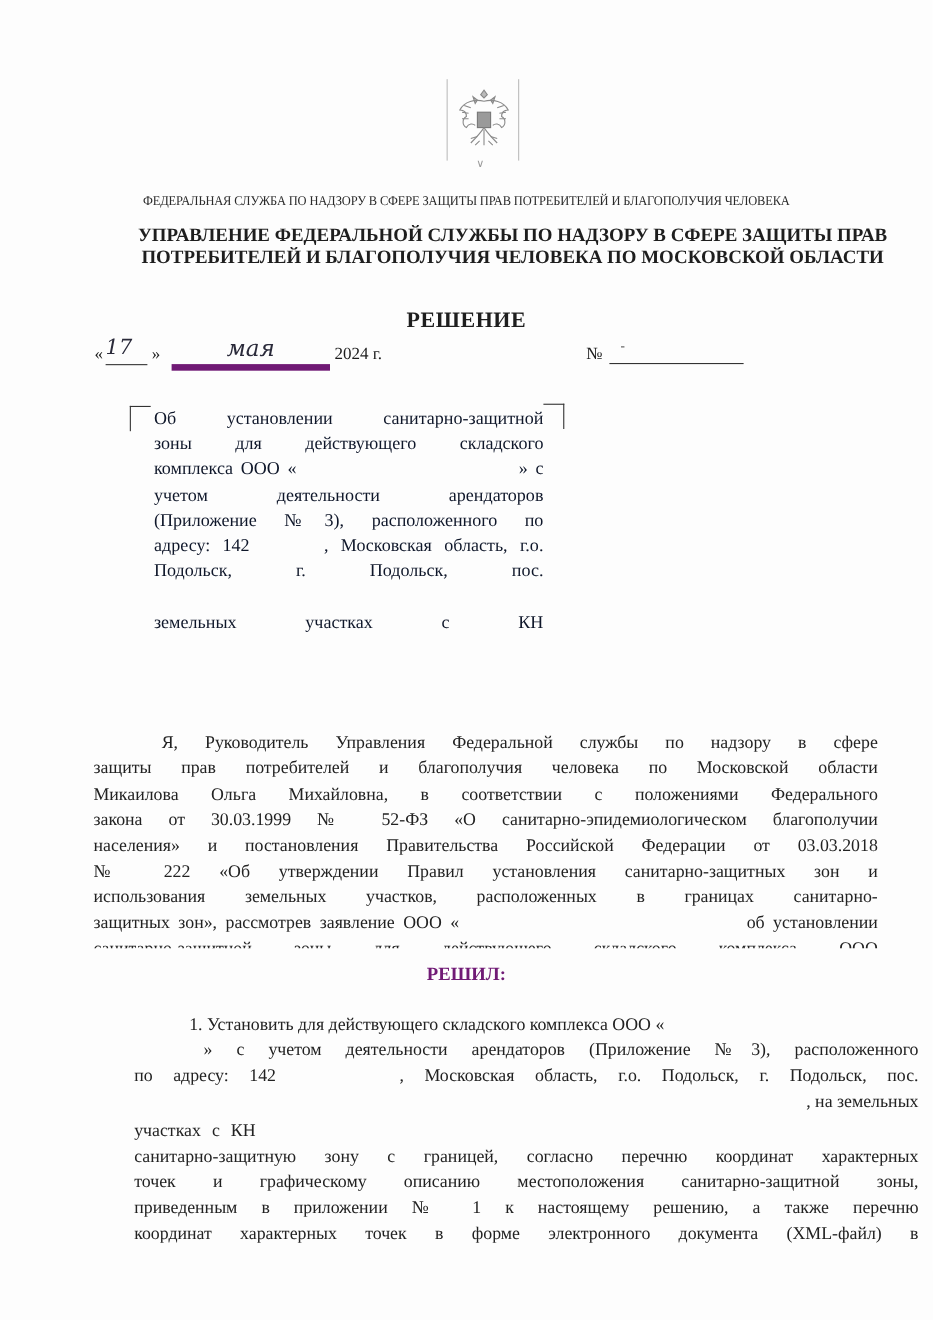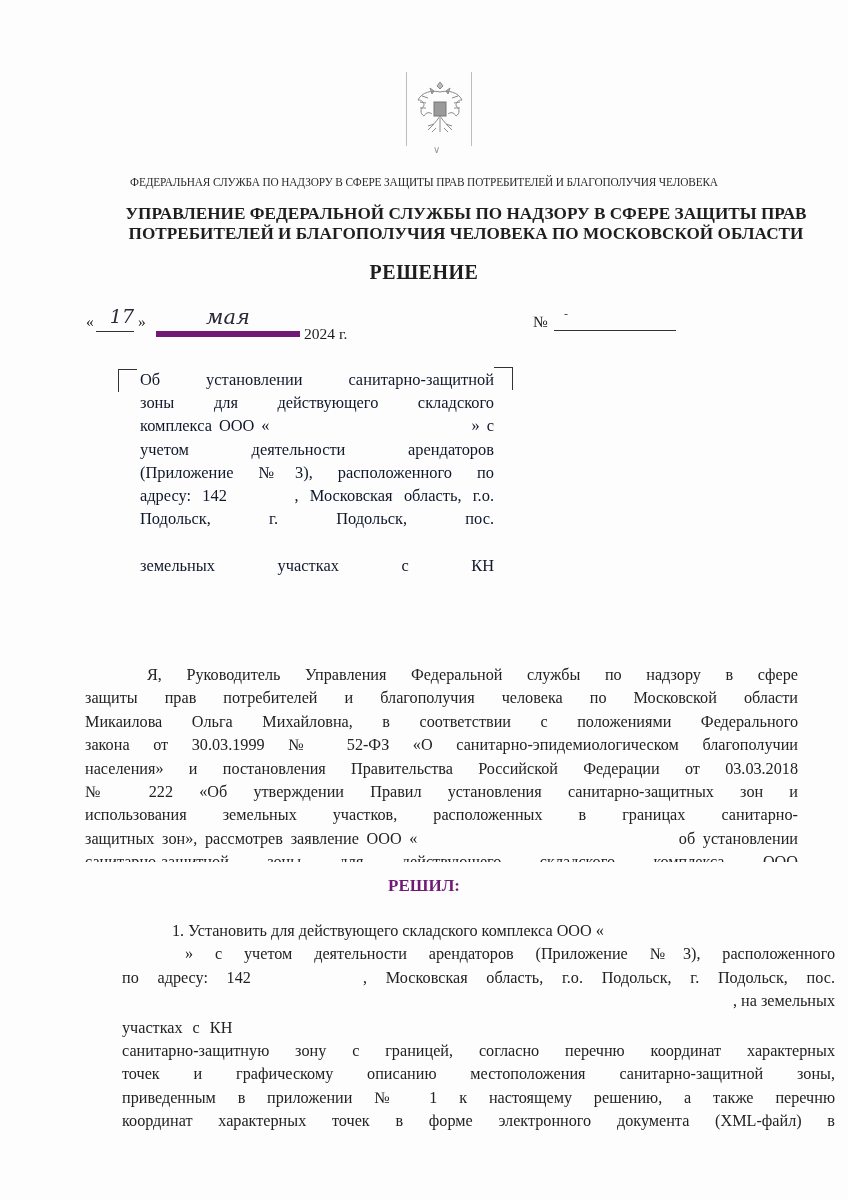--- a/index.html
+++ b/index.html
@@ -18,33 +18,33 @@
 
   .agency-small {
     position: absolute; left: 0; width: 848px; top: 175px; text-align: center;
     font-size: 12.2px; letter-spacing: -0.15px; color: #2a2a2a; transform: scaleX(0.93);
   }
   .agency-big {
     position: absolute; left: 0; width: 848px; top: 204px; text-align: center;
     font-weight: bold; font-size: 17.2px; line-height: 20px; color: #1e1e1e; margin-left: 42px;
   }
   .doc-title {
-    position: absolute; left: 0; width: 848px; top: 261px; text-align: center;
+    position: absolute; left: 0; width: 848px; top: 280px; text-align: center;
     font-weight: bold; font-size: 20px; letter-spacing: 0.5px; color: #1e1e1e;
   }
 
   
   .date-row { position: absolute; top: 309px; left: 86px; font-size: 15.5px; height: 24px; width: 700px; }
   .date-row .q1 { position: absolute; left: 0; top: 4px; }
-  .date-row .day { position: absolute; left: 10px; top: -4px; width: 38px; border-bottom: 1px solid #333; height: 26px; text-align: right;
+  .date-row .day { position: absolute; left: 10px; top: -4px; width: 38px; border-bottom: 1px solid #333; height: 26px; text-align: left;
      font-family: "DejaVu Serif", serif; font-style: italic; font-size: 19px; color: #2a2a3a; }
   .date-row .q2 { position: absolute; left: 52px; top: 4px; }
   .date-row .month { position: absolute; left: 70px; top: -4px; width: 144px; border-bottom: 6px solid #701a75; height: 26px; text-align: center;
      font-family: "DejaVu Serif", serif; font-style: italic; font-size: 21px; color: #2a2a3a; }
-  .date-row .year { position: absolute; left: 218px; top: 16px; }
+  .date-row .year { position: absolute; left: 218px; top: 4px; }
   .date-row .numlabel { position: absolute; left: 447px; top: 4px; }
   .date-row .numline { position: absolute; left: 468px; top: -2px; width: 122px; border-bottom: 1px solid #333; height: 24px; font-size: 12px; color: #444; padding-left: 10px; box-sizing: border-box; }
 
   
   .subject { position: absolute; left: 140px; top: 368px; width: 354px; font-size: 16.4px; line-height: 23.2px; text-align: justify; color: #0f172a; }
   .subject .ln { display: block; text-align: justify; text-align-last: justify; white-space: nowrap; height: 23.2px; }
   .subject .ln.free { text-align-last: auto; }
   .corner-tl { position: absolute; left: 118px; top: 369px; width: 18px; height: 22px; border-left: 1px solid #333; border-top: 1px solid #333; }
   .corner-tr { position: absolute; left: 494px; top: 367px; width: 18px; height: 22px; border-right: 1px solid #333; border-top: 1px solid #333; }
 

